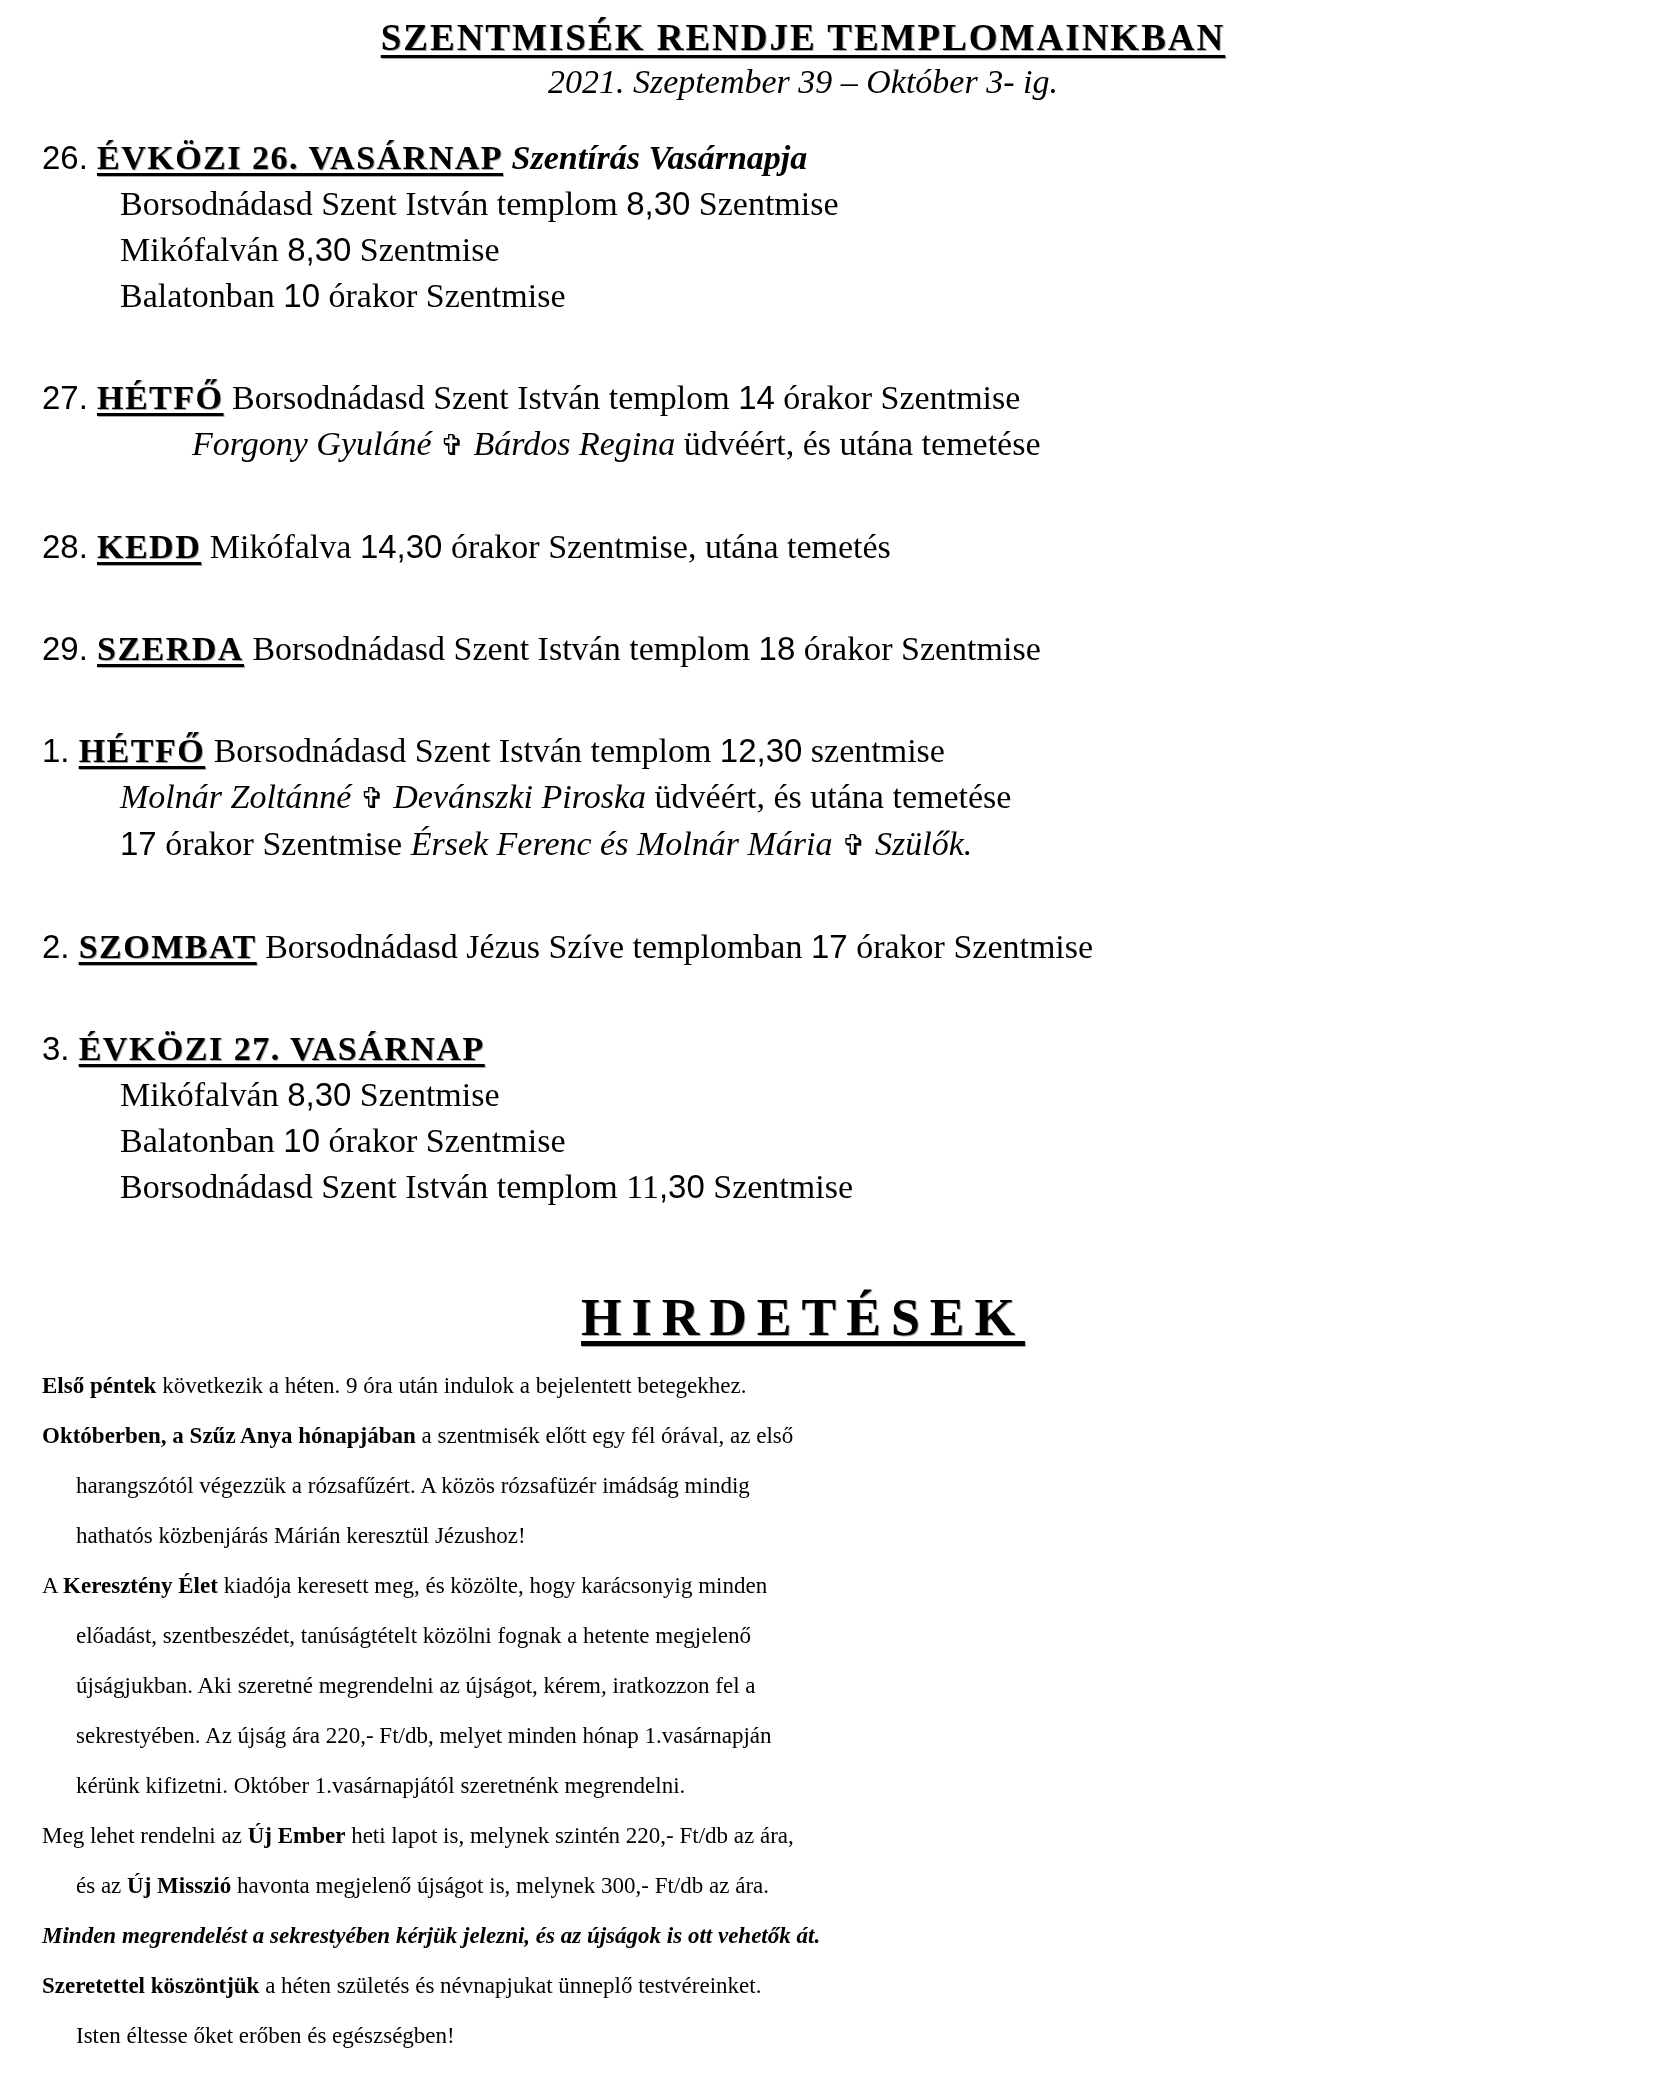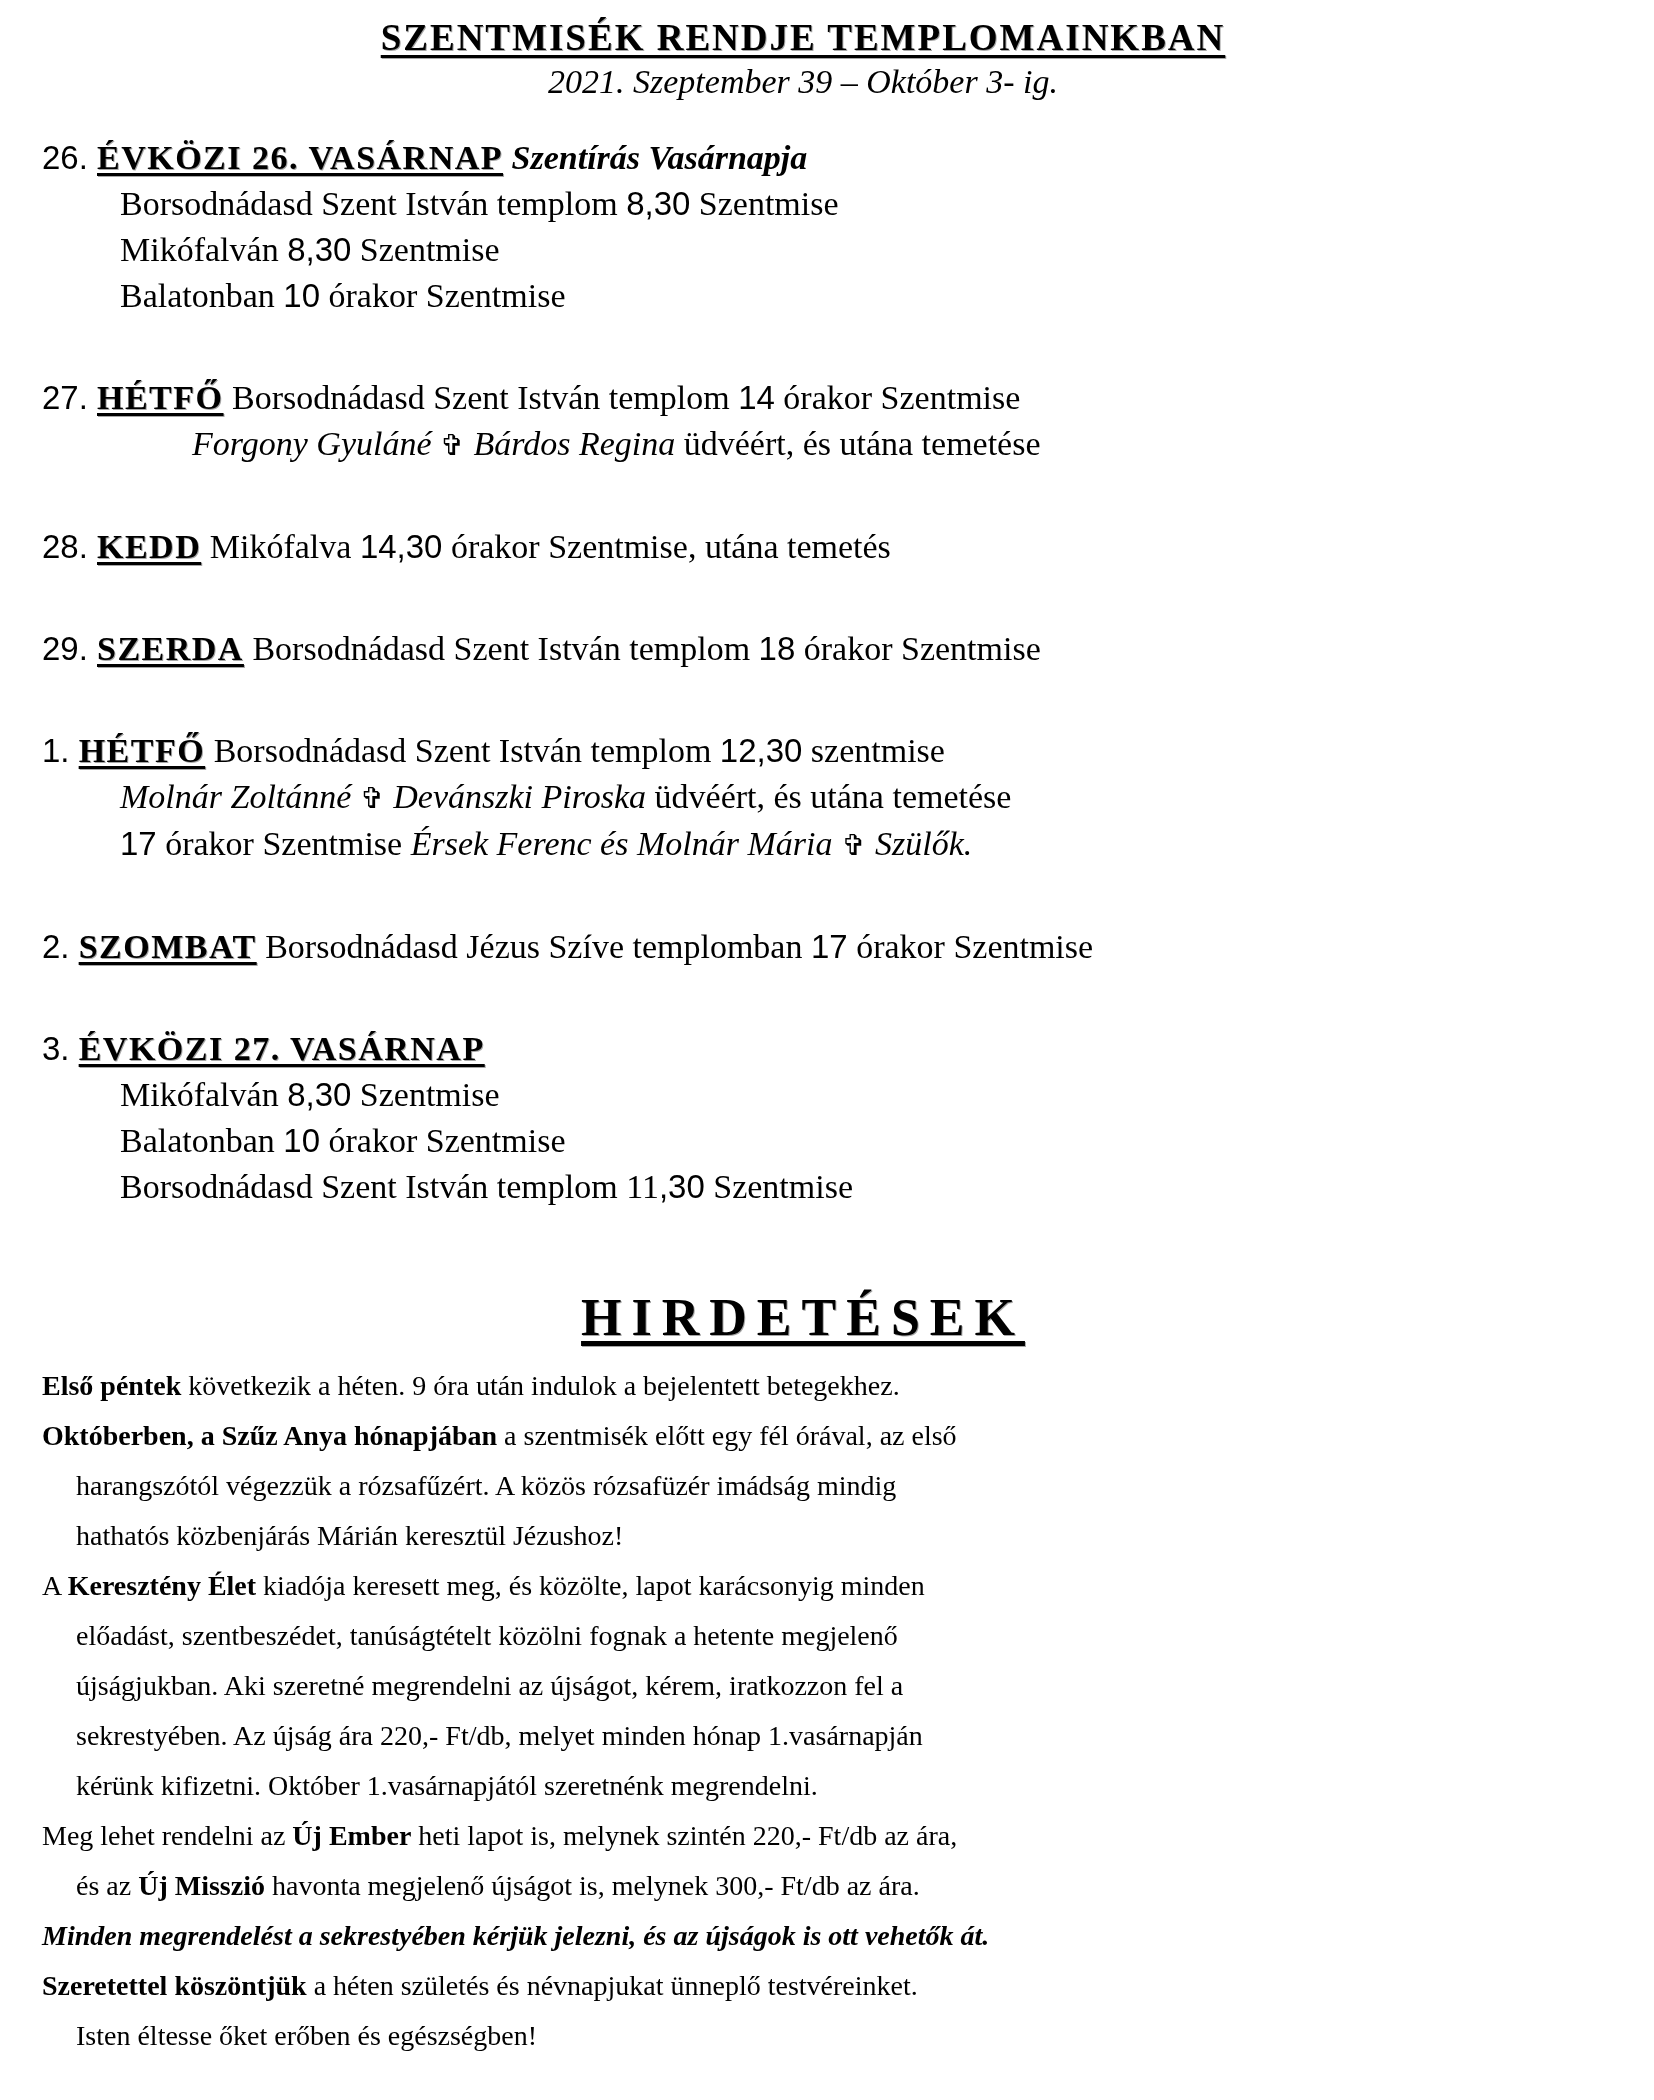--- a/index.html
+++ b/index.html
@@ -47,21 +47,21 @@
     font-weight: bold;
     letter-spacing: 10px;
     margin-top: 78px;
     text-decoration: underline;
     text-underline-offset: 6px;
     text-shadow: 1px 1px 0 rgba(0,0,0,0.35);
     text-align: center;
   }
   .announcements {
     margin-top: 14px;
-    font-size: 28px;
+    font-size: 23px;
   }
   .aline { line-height: 50px; white-space: nowrap; }
   .aline.ind1 { padding-left: 34px; }
 
   .seg-t    { }
   .seg-num  { font-family: "Liberation Sans", sans-serif; font-size: 0.97em; }
   .seg-day  {
     font-weight: bold;
     letter-spacing: 1.5px;
     text-decoration: underline;
@@ -104,21 +104,21 @@
 
   <div class="center-col">
     <div class="announce-title">HIRDETÉSEK</div>
   </div>
 
   <div class="announcements">
       <div class="aline ind0"><span class="seg-b">Első péntek</span><span class="seg-t"> következik a héten. 9 óra után indulok a bejelentett betegekhez.</span></div>
       <div class="aline ind0"><span class="seg-b">Októberben, a Szűz Anya hónapjában</span><span class="seg-t"> a szentmisék előtt egy fél órával, az első</span></div>
       <div class="aline ind1"><span class="seg-t">harangszótól végezzük a rózsafűzért. A közös rózsafüzér imádság mindig</span></div>
       <div class="aline ind1"><span class="seg-t">hathatós közbenjárás Márián keresztül Jézushoz!</span></div>
-      <div class="aline ind0"><span class="seg-t">A </span><span class="seg-b">Keresztény Élet</span><span class="seg-t"> kiadója keresett meg, és közölte, lapot karácsonyig minden</span></div>
+      <div class="aline ind0"><span class="seg-t">A </span><span class="seg-b">Keresztény Élet</span><span class="seg-t"> kiadója keresett meg, és közölte, hogy karácsonyig minden</span></div>
       <div class="aline ind1"><span class="seg-t">előadást, szentbeszédet, tanúságtételt közölni fognak a hetente megjelenő</span></div>
       <div class="aline ind1"><span class="seg-t">újságjukban. Aki szeretné megrendelni az újságot, kérem, iratkozzon fel a</span></div>
       <div class="aline ind1"><span class="seg-t">sekrestyében. Az újság ára 220,- Ft/db, melyet minden hónap 1.vasárnapján</span></div>
       <div class="aline ind1"><span class="seg-t">kérünk kifizetni. Október 1.vasárnapjától szeretnénk megrendelni.</span></div>
       <div class="aline ind0"><span class="seg-t">Meg lehet rendelni az </span><span class="seg-b">Új Ember</span><span class="seg-t"> heti lapot is, melynek szintén 220,- Ft/db az ára,</span></div>
       <div class="aline ind1"><span class="seg-t">és az </span><span class="seg-b">Új Misszió</span><span class="seg-t"> havonta megjelenő újságot is, melynek 300,- Ft/db az ára.</span></div>
       <div class="aline ind0"><span class="seg-bi">Minden megrendelést a sekrestyében kérjük jelezni, és az újságok is ott vehetők át.</span></div>
       <div class="aline ind0"><span class="seg-b">Szeretettel köszöntjük</span><span class="seg-t"> a héten születés és névnapjukat ünneplő testvéreinket.</span></div>
       <div class="aline ind1"><span class="seg-t">Isten éltesse őket erőben és egészségben!</span></div>
     </div>

